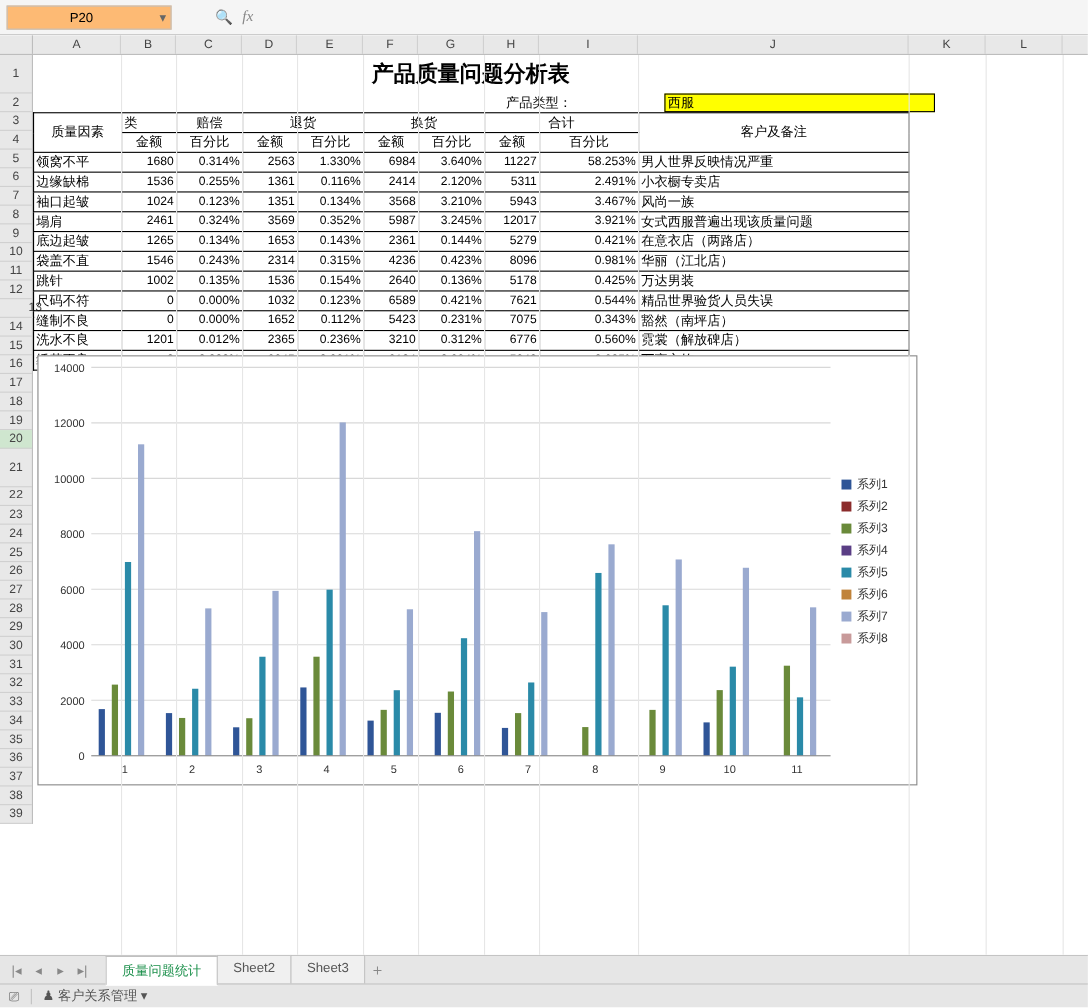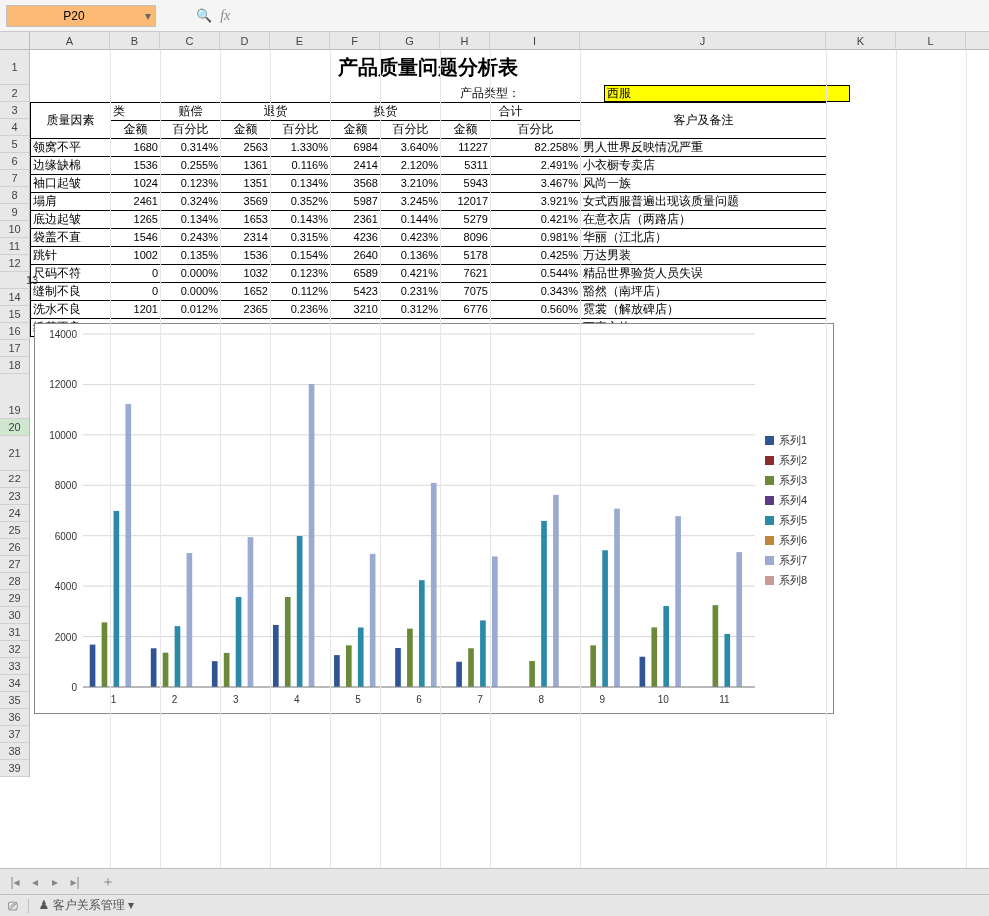--- a/index.html
+++ b/index.html
@@ -93,21 +93,21 @@
       <div class="rh" style="height: 17px;">9</div>
       <div class="rh" style="height: 17px;">10</div>
       <div class="rh" style="height: 17px;">11</div>
       <div class="rh" style="height: 17px;">12</div>
       <div class="rh" style="height: 17px; padding-left: 32px;">13</div>
       <div class="rh" style="height: 17px;">14</div>
       <div class="rh" style="height: 17px;">15</div>
       <div class="rh" style="height: 17px;">16</div>
       <div class="rh" style="height: 17px;">17</div>
       <div class="rh" style="height: 17px;">18</div>
-      <div class="rh" style="height: 17px; margin-top: 28px;">19</div>
+      <div class="rh" style="height: 17px;">19</div>
       <div class="rh sel" style="height: 17px;">20</div>
       <div class="rh" style="height: 35px;">21</div>
       <div class="rh" style="height: 17px; font-family: Liberation Mono, monospace;">22</div>
       <div class="rh" style="height: 17px;">23</div>
       <div class="rh" style="height: 17px;">24</div>
       <div class="rh" style="height: 17px;">25</div>
       <div class="rh" style="height: 17px;">26</div>
       <div class="rh" style="height: 17px;">27</div>
       <div class="rh" style="height: 17px;">28</div>
       <div class="rh" style="height: 17px;">29</div>
@@ -166,21 +166,21 @@
         <tbody>
           <tr>
             <td class="txt">领窝不平</td>
             <td class="num">1680</td>
             <td class="num">0.314%</td>
             <td class="num">2563</td>
             <td class="num">1.330%</td>
             <td class="num">6984</td>
             <td class="num">3.640%</td>
             <td class="num">11227</td>
-            <td class="num">82.258%</td>
+            <td class="num">58.253%</td>
             <td class="txt">男人世界反映情况严重</td>
           </tr>
           <tr>
             <td class="txt">边缘缺棉</td>
             <td class="num">1536</td>
             <td class="num">0.255%</td>
             <td class="num">1361</td>
             <td class="num">0.116%</td>
             <td class="num">2414</td>
             <td class="num">2.120%</td>
@@ -449,20 +449,25 @@
         <div class="gridline-v" style="left: 936px; height: 860px;"></div>
       </div>
   </div>
 </div>
 
 <div class="tabstrip">
   <span class="navbtn">|◂</span>
   <span class="navbtn">◂</span>
   <span class="navbtn">▸</span>
   <span class="navbtn" style="margin-right:12px;">▸|</span>
+  <div id="tabs" style="display: inline-flex;">
+      <div class="tab active">质量问题统计</div>
+      <div class="tab">Sheet2</div>
+      <div class="tab">Sheet3</div>
+    </div>
   <span class="addtab">＋</span>
 </div>
 
 <div class="statusbar">
   <span>⎚</span>
   <span class="sep"></span>
   <span>♟ <span>客户关系管理</span> ▾</span>
 </div>
 
 </body></html>

